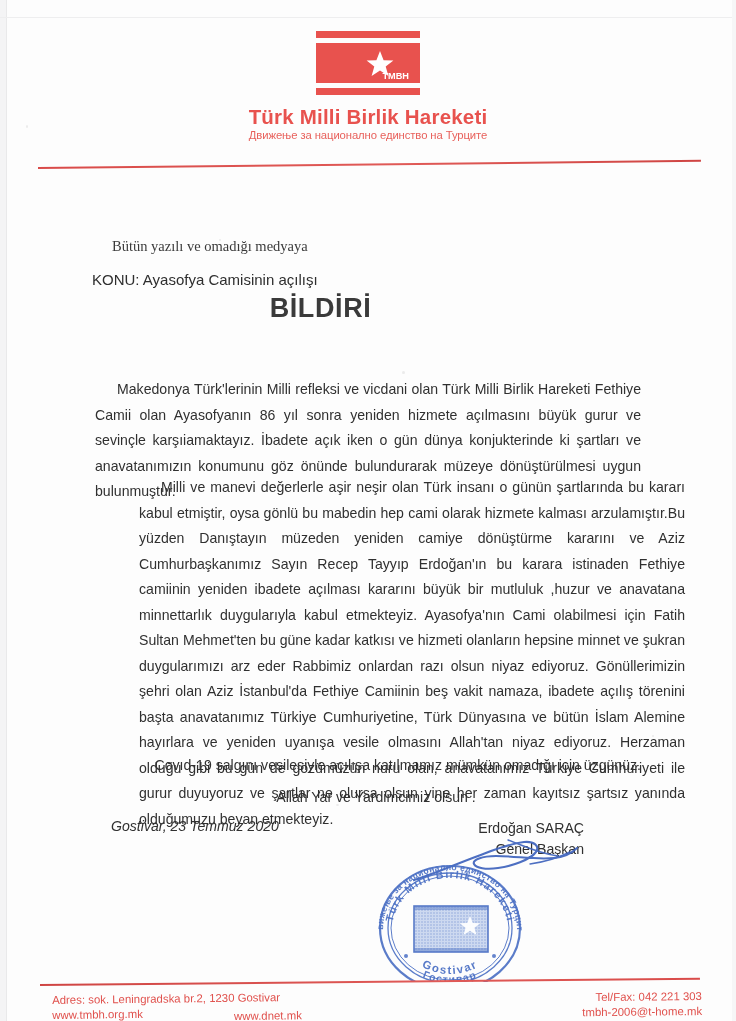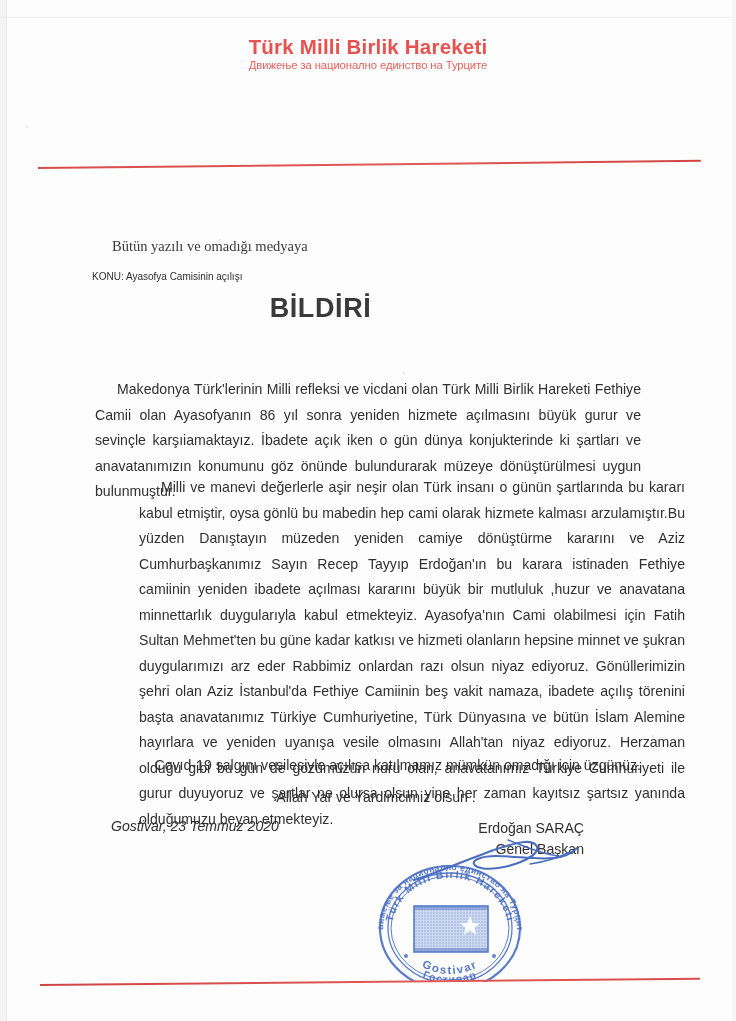--- a/index.html
+++ b/index.html
@@ -101,21 +101,21 @@
   .addressee {
     position: absolute;
     left: 112px; top: 238px;
     font-family: "Liberation Serif", serif;
     font-size: 14.5px;
     color: #3a3a3a;
   }
   .subject {
     position: absolute;
     left: 92px; top: 271px;
-    font-size: 10px;
+    font-size: 15px;
     color: #2f2f2f;
   }
   .doc-title {
     position: absolute;
     left: 0; top: 293px;
     width: 641px;
     text-align: center;
     font-size: 27px;
     font-weight: bold;
     color: #3a3a3a;
@@ -233,20 +233,40 @@
   <div class="scan-edge-right"></div>
 
   <div class="speck" style="left:26px;top:125px;width:2px;height:3px;"></div>
   <div class="speck" style="left:219px;top:239px;width:2px;height:2px;"></div>
   <div class="speck" style="left:402px;top:371px;width:3px;height:3px;"></div>
   <div class="speck" style="left:336px;top:804px;width:3px;height:2px;"></div>
   <div class="speck" style="left:652px;top:735px;width:2px;height:2px;"></div>
 
   <div id="letterhead">
 
+    <div class="flag">
+      <svg width="120" height="70" viewBox="0 0 120 70" xmlns="http://www.w3.org/2000/svg">
+
+        <rect x="8" y="1" width="104" height="7" fill="#e8524e"></rect>
+
+        <rect x="8" y="13" width="104" height="40" fill="#e8524e"></rect>
+
+        <rect x="8" y="58" width="104" height="7" fill="#e8524e"></rect>
+
+        <g fill="none" stroke="#ffffff" stroke-width="3.4">
+          <path d="M 38 20 A 13.5 13.5 0 1 0 38 47 A 10.6 10.6 0 1 1 38 20 Z" fill="#ffffff" stroke="none"></path>
+          <path d="M 46 25 A 9 9 0 1 0 46 43 A 7 7 0 1 1 46 25 Z" fill="#ffffff" stroke="none"></path>
+          <path d="M 55 28 A 6.5 6.5 0 1 0 55 41 A 5 5 0 1 1 55 28 Z" fill="#ffffff" stroke="none"></path>
+        </g>
+
+        <polygon fill="#ffffff" points="72,21 75.6,30.2 85.4,30.5 77.7,36.6 80.4,46 72,40.4 63.6,46 66.3,36.6 58.6,30.5 68.4,30.2"></polygon>
+
+        <text x="101" y="49" fill="#ffffff" font-family="Liberation Sans, sans-serif" font-size="9.2" font-weight="bold" text-anchor="end">TMBH</text>
+      </svg>
+    </div>
 
     <div class="org-name">Türk Milli Birlik Hareketi</div>
     <div class="org-sub">Движење за национално единство на Турците</div>
   </div>
 
   <div class="rule-top"></div>
 
   <div id="doc-body">
 
     <div class="addressee">Bütün yazılı ve omadığı medyaya</div>
@@ -327,14 +347,25 @@
             <textPath href="#arcBotCyr" startOffset="50%" text-anchor="middle">Гостивар</textPath>
           </text>
         </g>
       </svg>
     </div>
 
   </div>
 
   <div class="rule-bottom"></div>
 
+  <div id="footer">
+    <div class="f-left">
+      <div class="f-line">Adres: sok. Leningradska br.2, 1230 Gostivar</div>
+      <div class="f-line">www.tmbh.org.mk</div>
+    </div>
+    <div class="f-web2">www.dnet.mk</div>
+    <div class="f-right">
+      <div class="f-line">Tel/Fax: 042 221 303</div>
+      <div class="f-line">tmbh-2006@t-home.mk</div>
+    </div>
+  </div>
 
 </div>
 
 </body></html>

